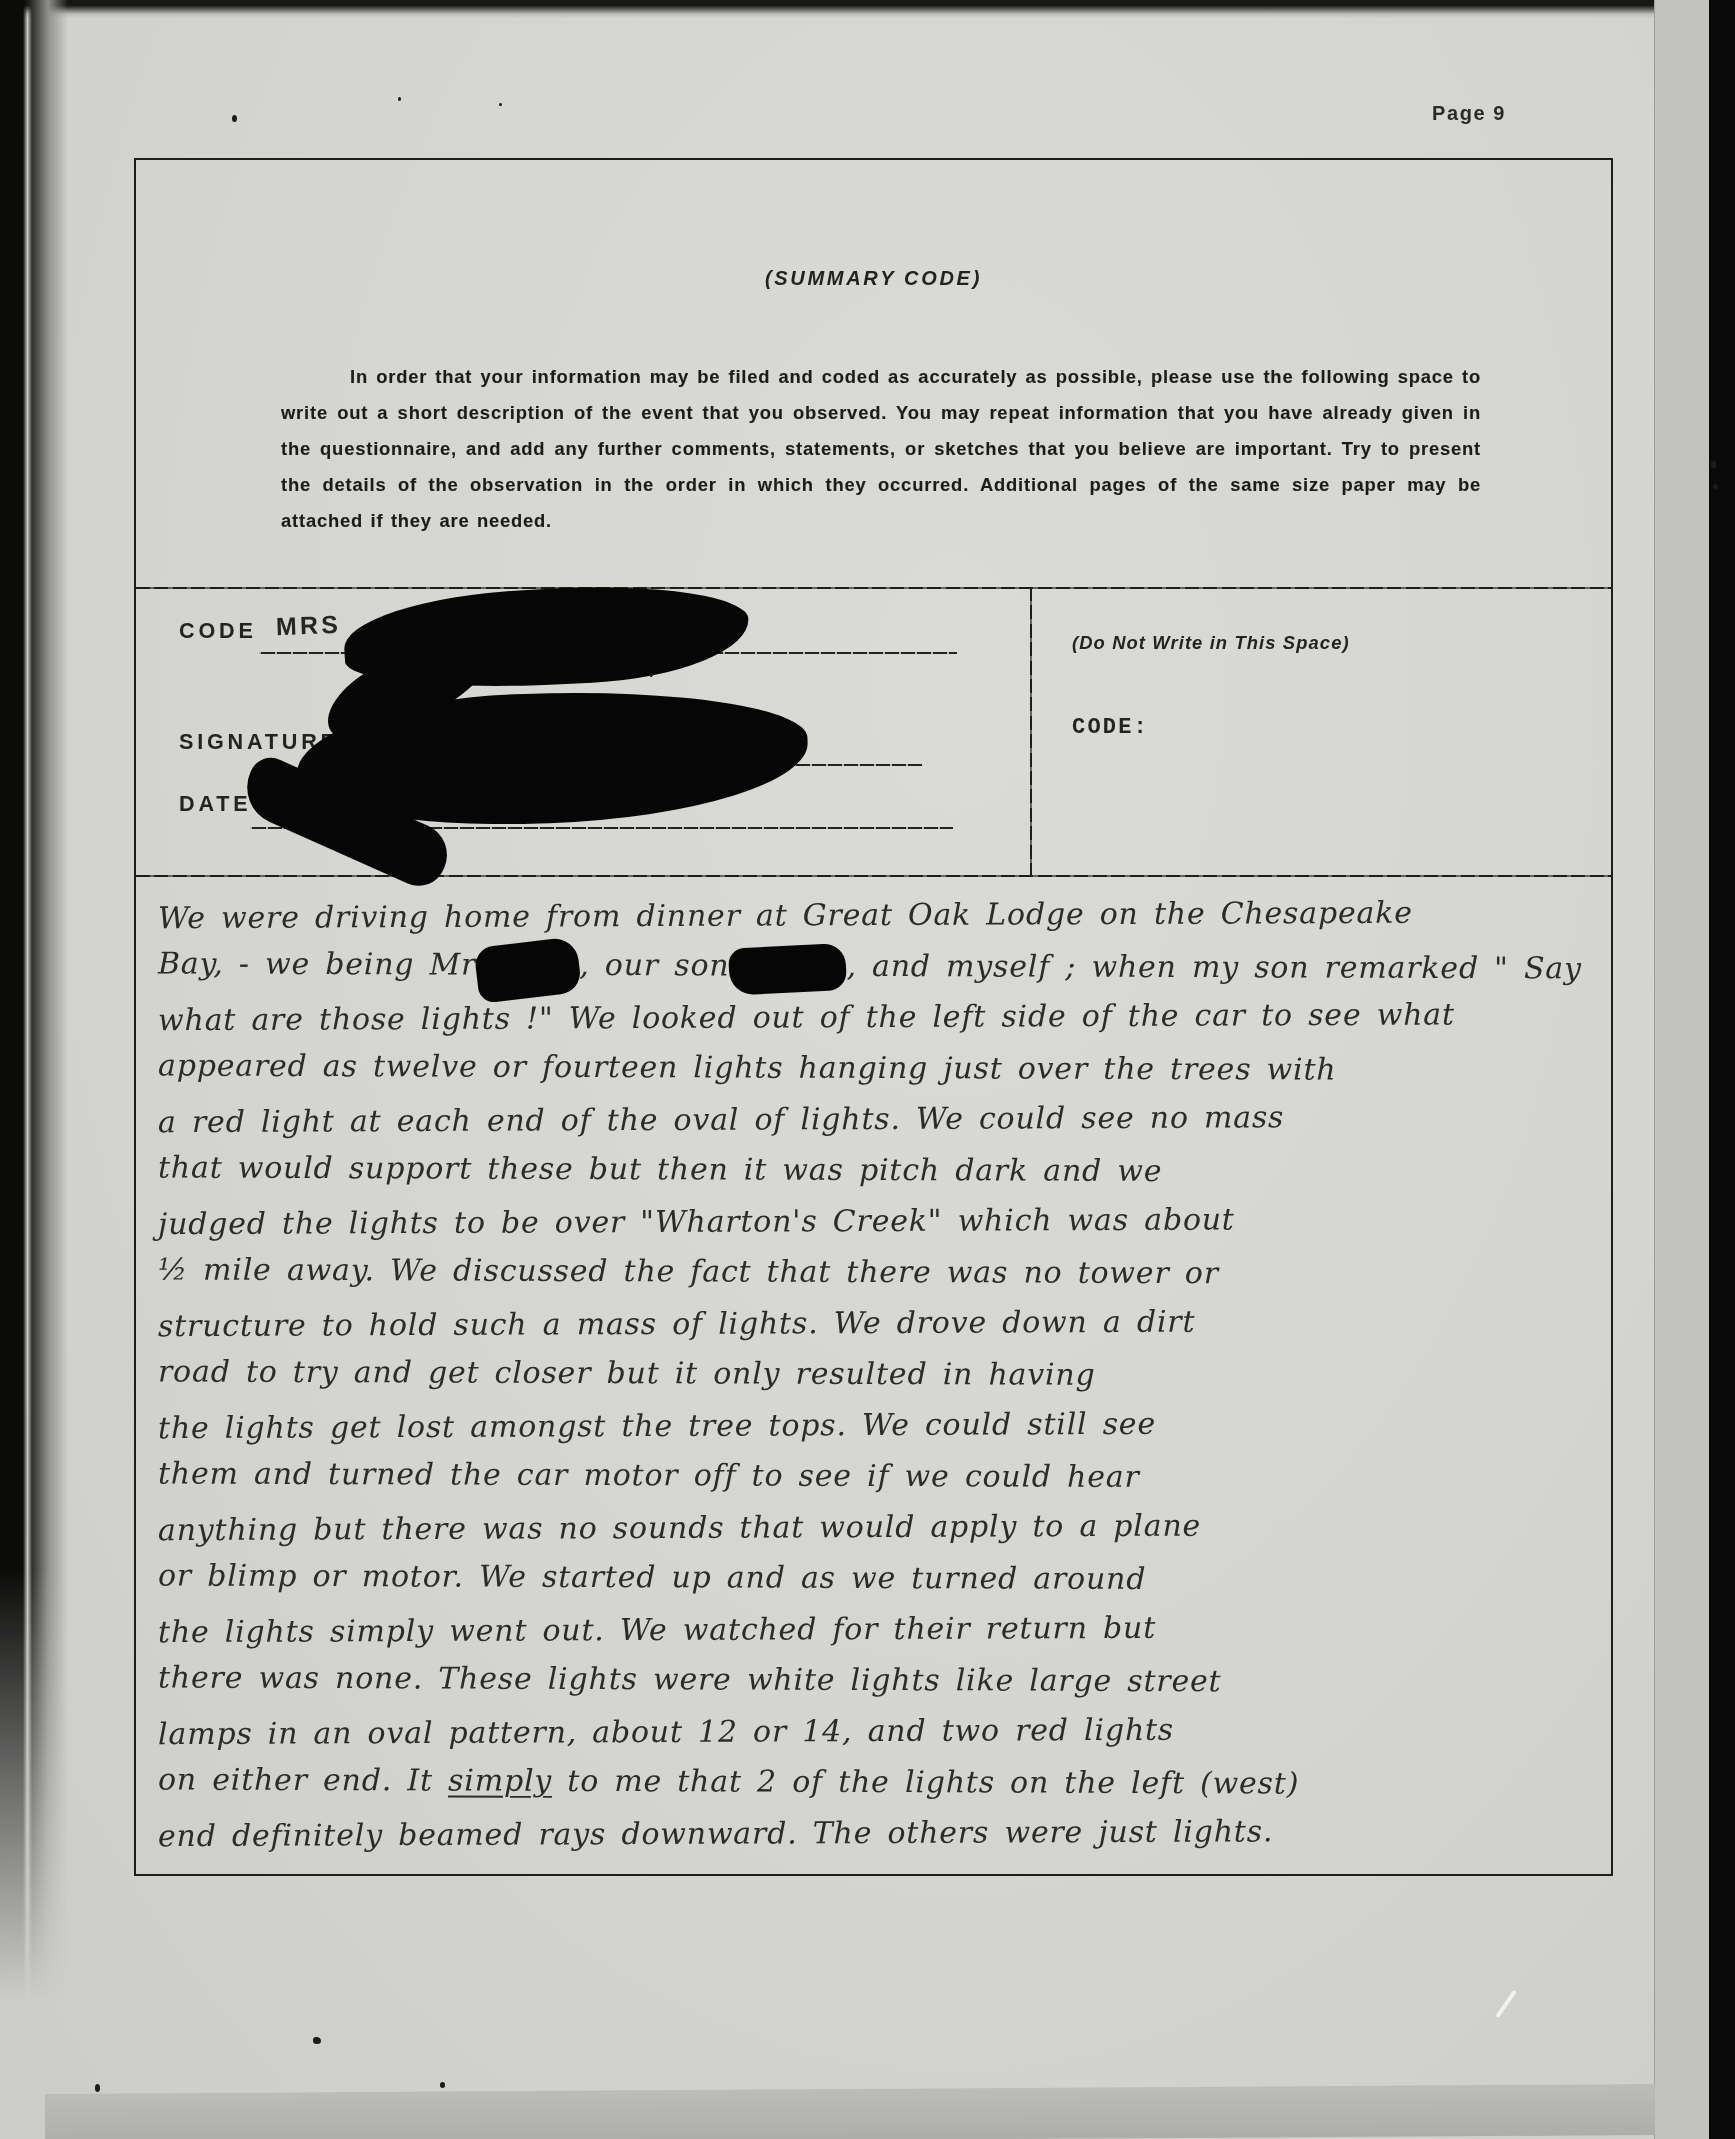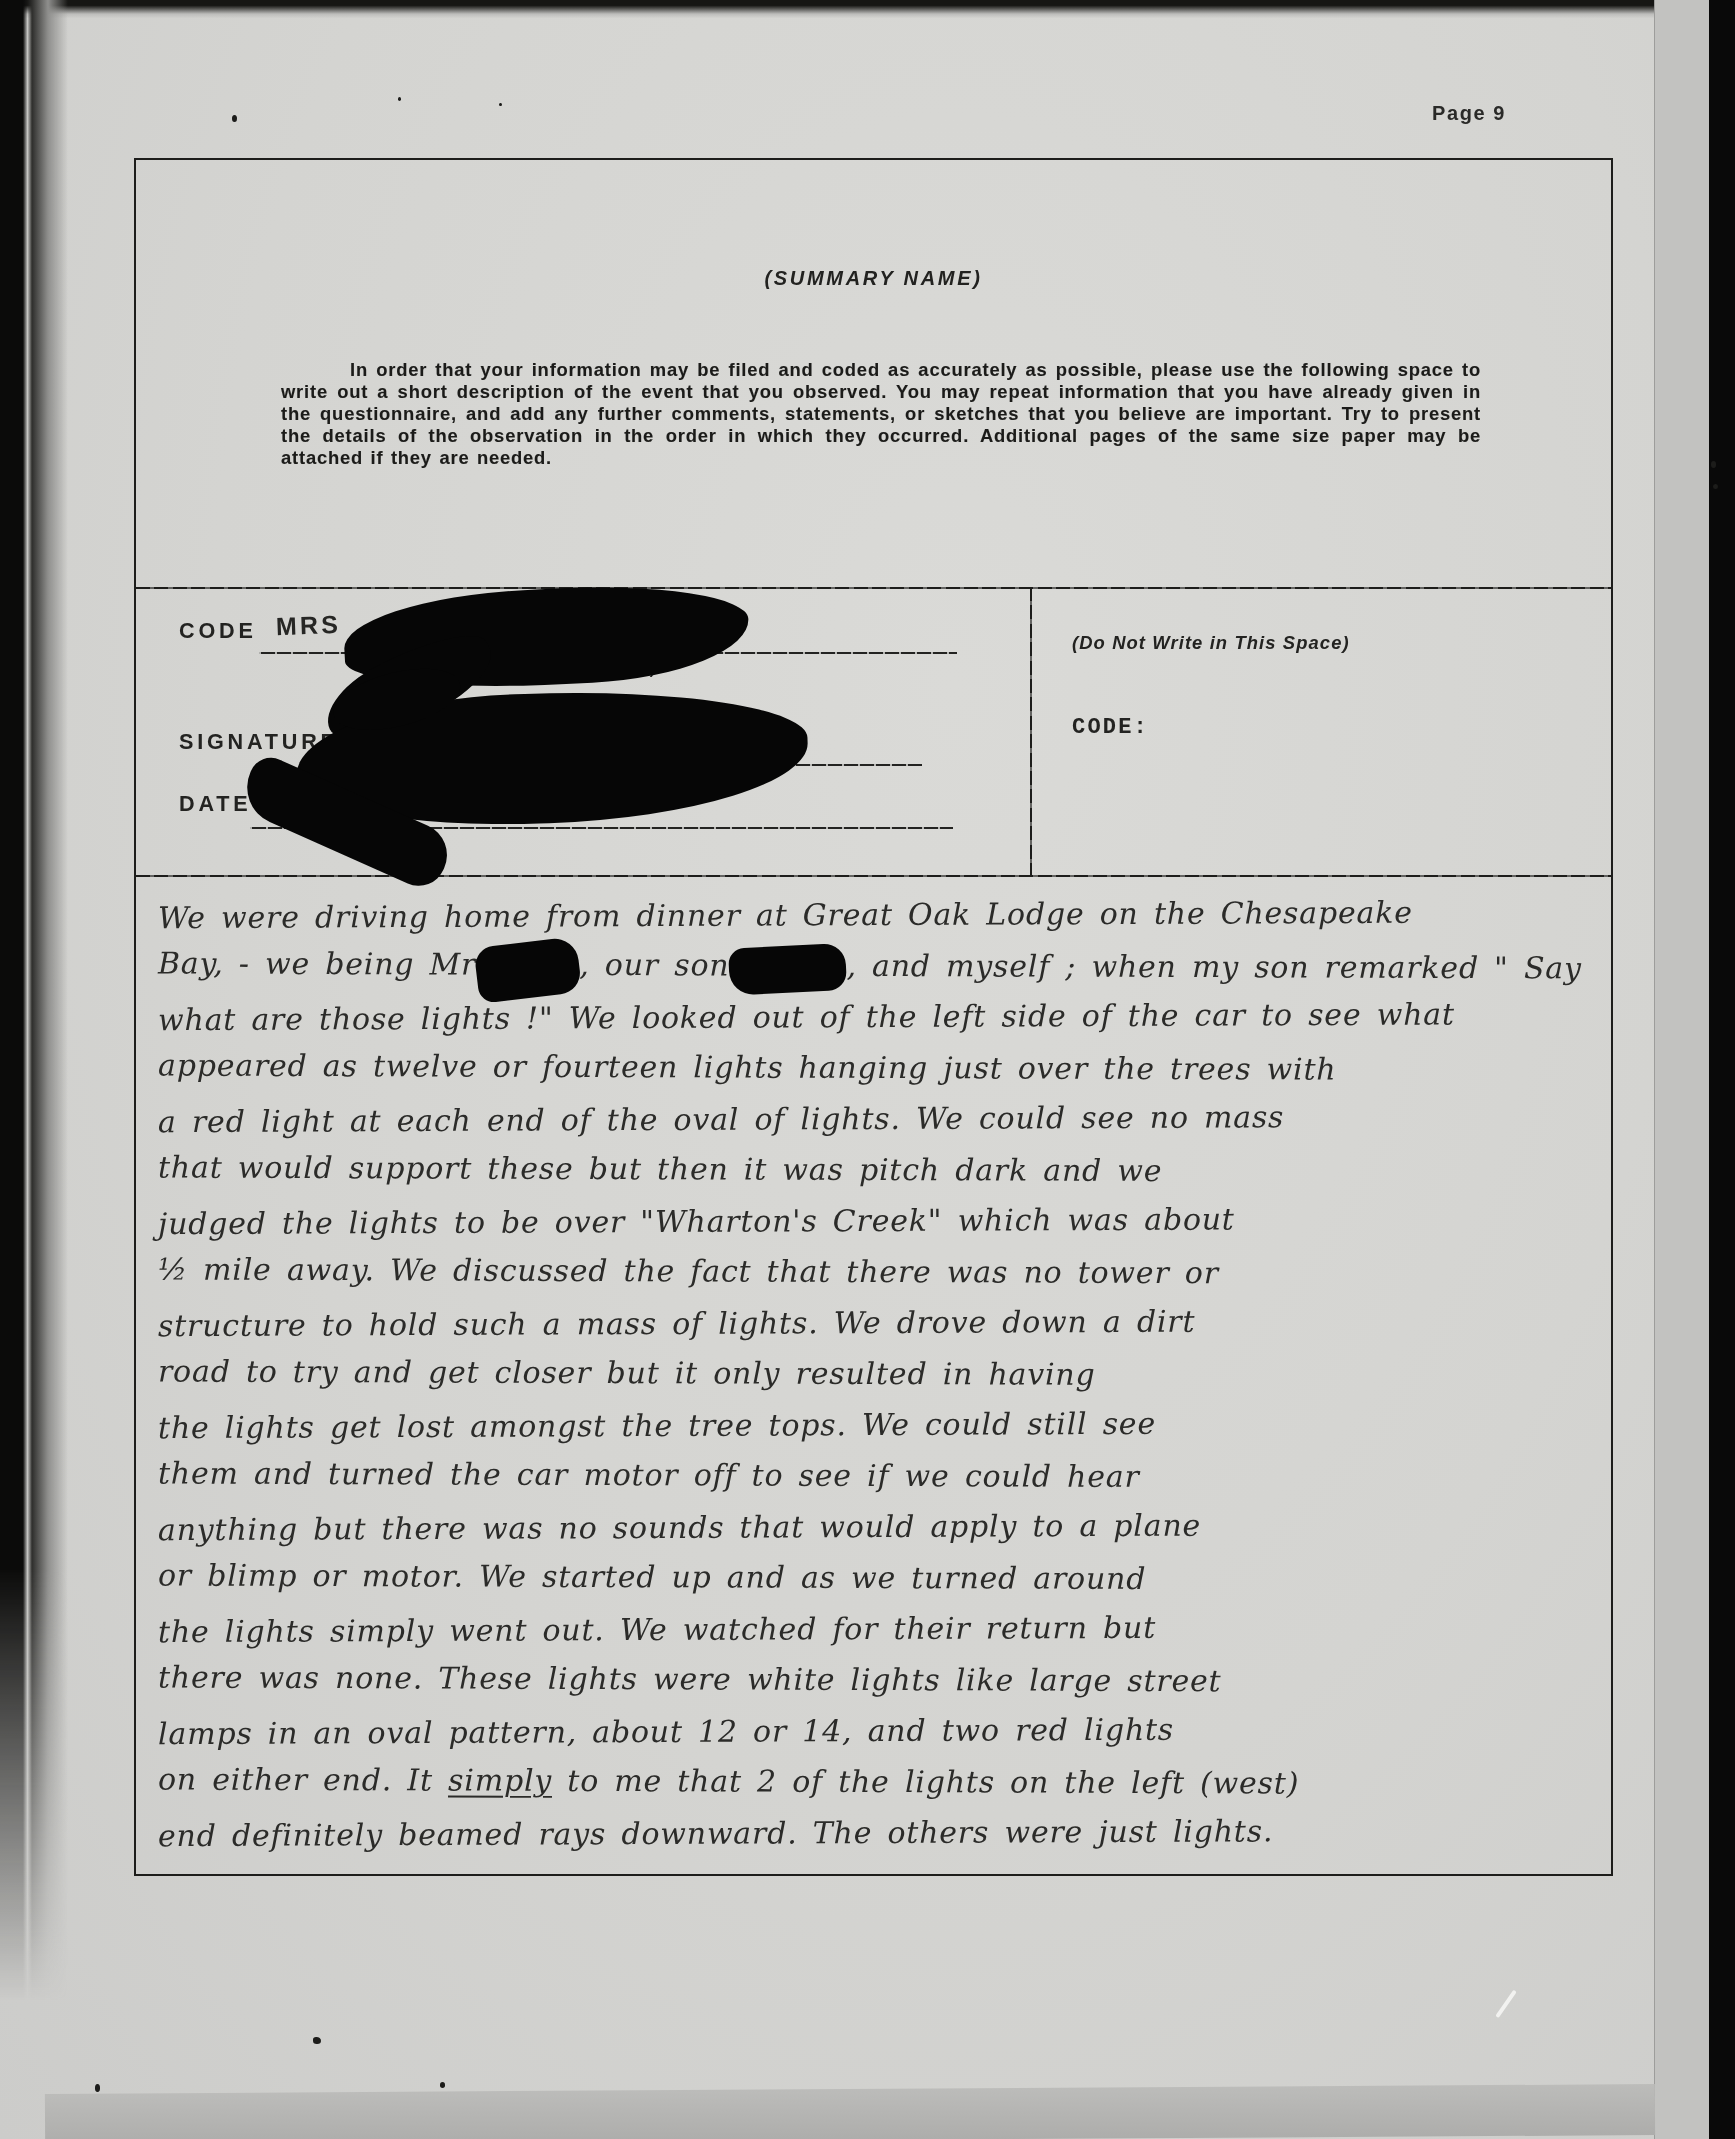--- a/index.html
+++ b/index.html
@@ -61,21 +61,21 @@
   .form-title{
     position:absolute;left:0;top:50px;width:100%;text-align:center;
     font-size:22px;font-weight:bold;letter-spacing:4.9px;word-spacing:14px;color:#222220;
   }
   .form-subtitle{
     position:absolute;left:0;top:107px;width:100%;text-align:center;
     font-size:20px;font-weight:bold;font-style:italic;letter-spacing:2.7px;color:#222220;
   }
   .instructions{
     position:absolute;left:145px;top:199px;width:1200px;
-    font-size:18.4px;line-height:22px;letter-spacing:0.8px;word-spacing:1.6px;
+    font-size:18.4px;line-height:36px;letter-spacing:0.8px;word-spacing:1.6px;
     text-align:justify;text-indent:69px;color:#1b1b19;margin:0;
     font-weight:bold;-webkit-text-stroke:0.1px #1b1b19;
   }
   .field-label{
     position:absolute;font-size:21.6px;font-weight:bold;letter-spacing:3.8px;color:#232321;
   }
   .field-line{position:absolute;height:2.2px;background:repeating-linear-gradient(90deg,#23232133 0 2.2px,#232321 2.2px 16px);}
   .hint{
     position:absolute;font-size:14.6px;font-weight:bold;letter-spacing:1.1px;color:#232321;
   }
@@ -155,21 +155,21 @@
   <div class="speck" style="left:1713px;top:484px;width:4.9px;height:5.4px;"></div>
   <div class="speck" style="left:95px;top:2084px;width:4.9px;height:7.6px;"></div>
   <div class="speck" style="left:313px;top:2037px;width:7.6px;height:6.5px;border-radius:40% 60% 50% 50%;"></div>
   <div class="speck" style="left:440px;top:2082px;width:5.4px;height:6px;"></div>
   <div class="speck white" style="left:1504px;top:1988px;width:4.3px;height:32px;transform:rotate(35deg);border-radius:2.2px;"></div>
 
   <div class="page-number">Page 9</div>
 
   <div class="form-box">
 
-    <div class="form-subtitle">(SUMMARY NAME)</div>
+    <div class="form-subtitle">(SUMMARY CODE)</div>
     <p class="instructions">In order that your information may be filed and coded as accurately as possible, please use the following space to write out a short description of the event that you observed. You may repeat information that you have already given in the questionnaire, and add any further comments, statements, or sketches that you believe are important. Try to present the details of the observation in the order in which they occurred. Additional pages of the same size paper may be attached if they are needed.</p>
 
     <div class="hline divider-1"></div>
     <div class="hline divider-2"></div>
     <div class="vline vdivider"></div>
 
     <div class="narrative">
       <div>
           <div class="hw-line">We were driving home from dinner at Great Oak Lodge on the Chesapeake</div>
           <div class="hw-line">Bay, - we being Mr<span class="redact r1"></span>, our son<span class="redact r2"></span>, and myself ; when my son remarked " Say</div>

